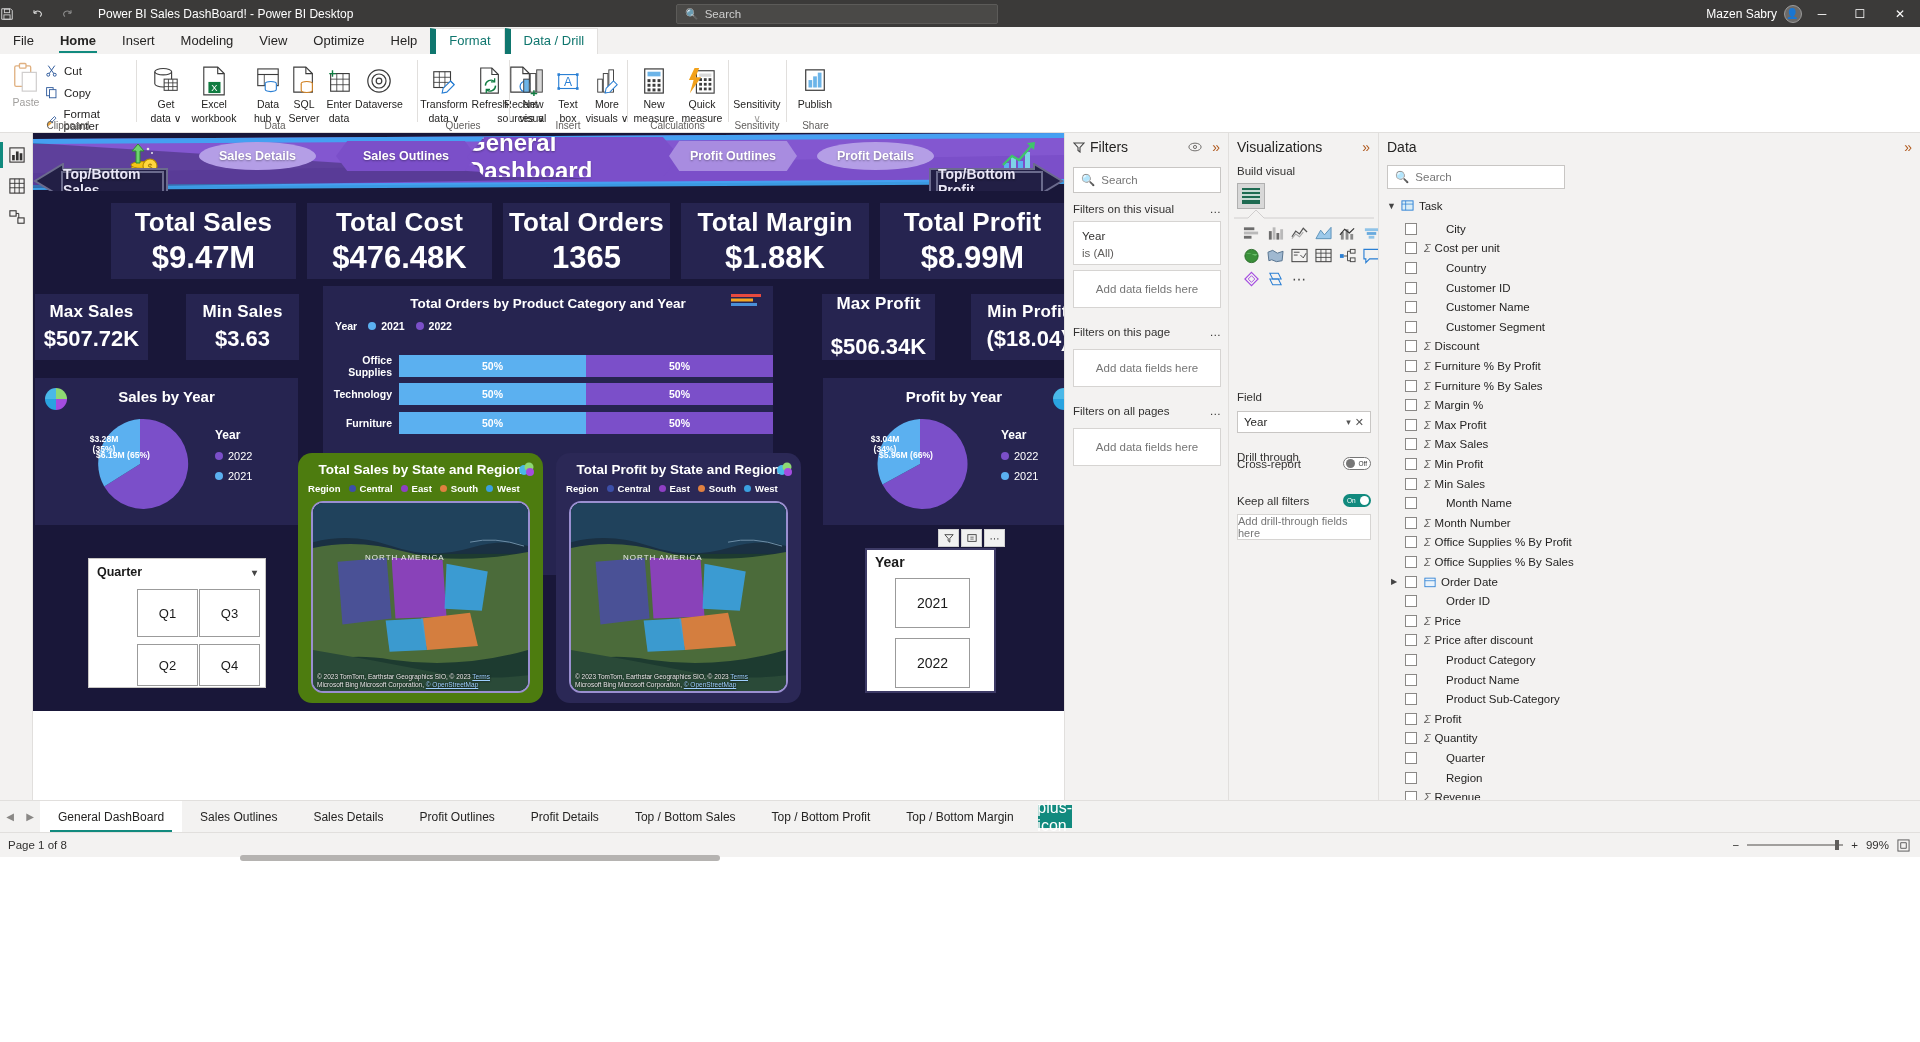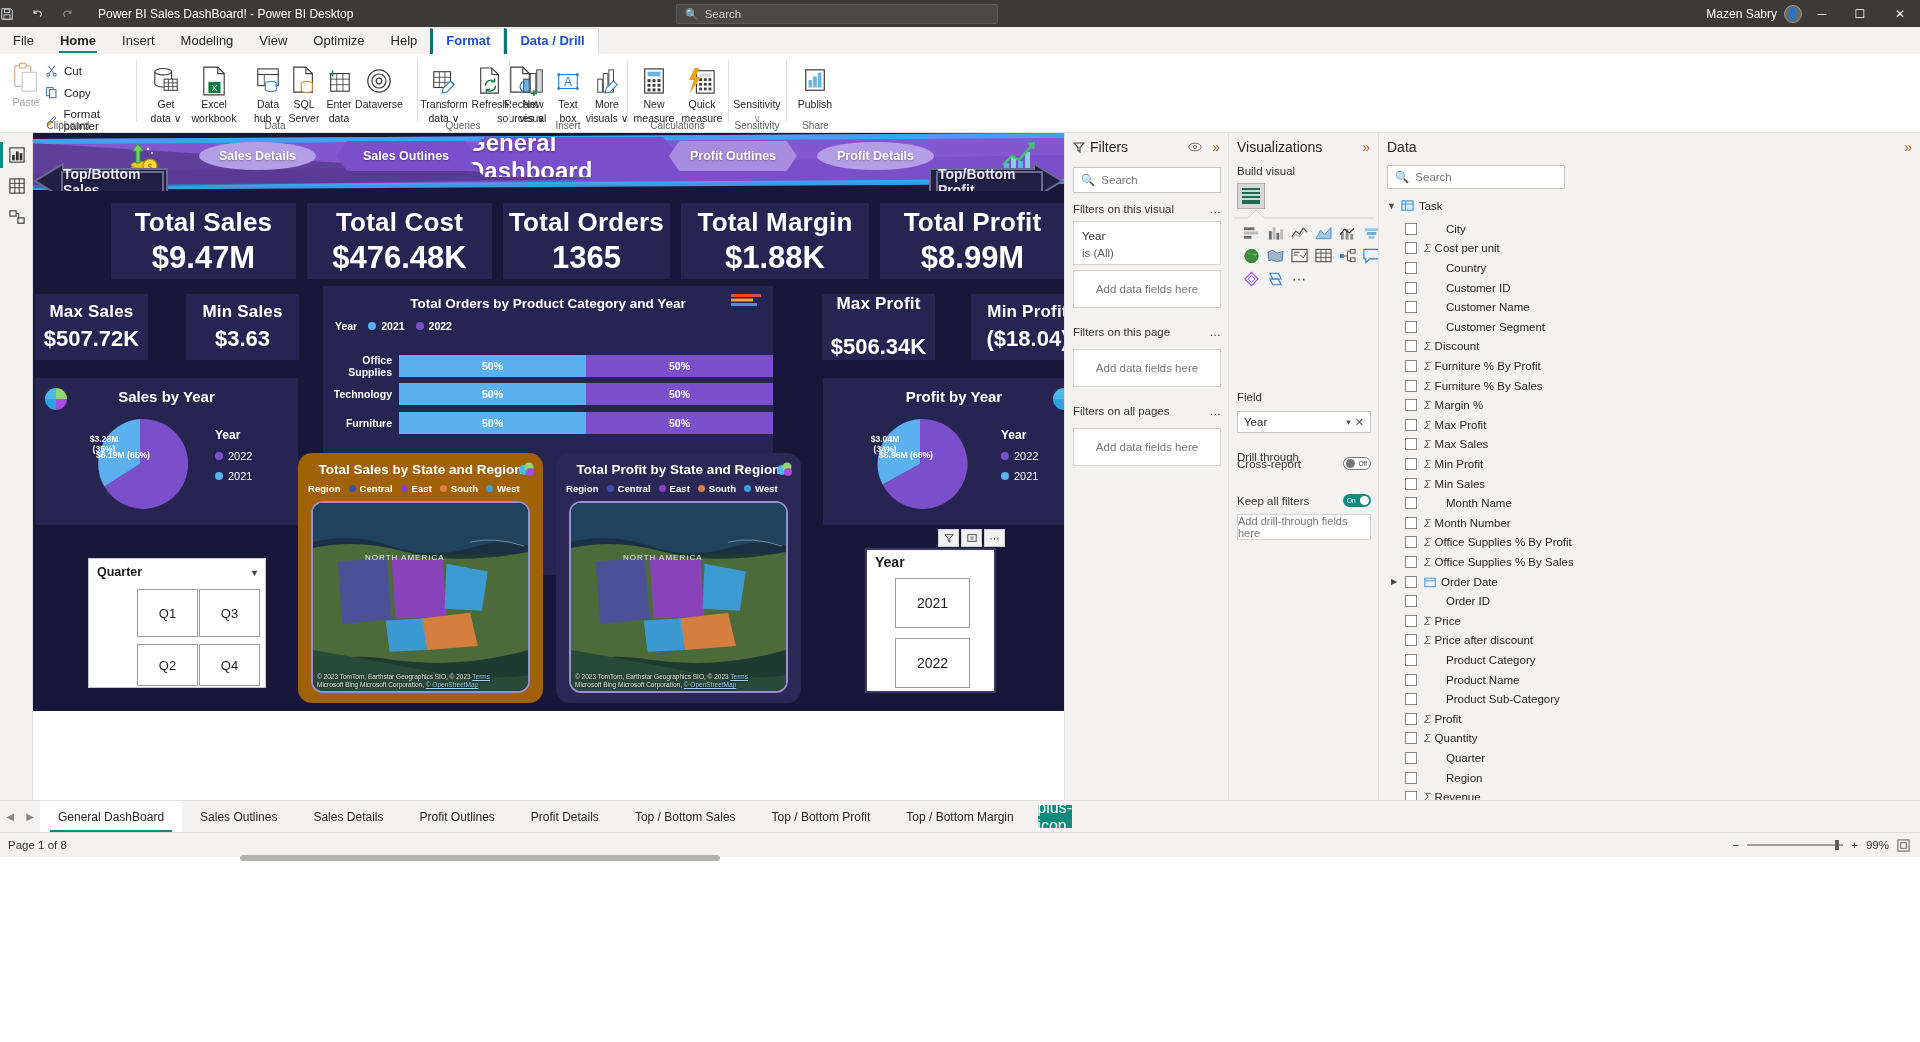--- a/index.html
+++ b/index.html
@@ -49,23 +49,23 @@
   }
   .menuitem {
     padding: 3px 13px 6px 13px; position: relative; white-space: nowrap;
   }
   .menuitem.active { font-weight: bold; }
   .menuitem.active::after {
     content: ""; position: absolute; left: 12px; right: 12px; bottom: 1px;
     height: 2.5px; background: #118a7e;
   }
   .menuitem.ctx {
-    background: #ffffff; font-weight: bold; color: #1d4ed8; height: 26px;
+    background: #ffffff; font-weight: normal; color: #0f766e; height: 26px;
     display: flex; align-items: center; border-top: 1px solid #e1dfdd;
-    border-left: 3px solid #0f766e; border-right: 1px solid #e1dfdd;
+    border-left: 6px solid #0f766e; border-right: 1px solid #e1dfdd;
   }
 
   
   .ribbon {
     position: absolute; left: 0; top: 54px; width: 1920px; height: 79px;
     background: #ffffff; border-bottom: 1px solid #e1dfdd;
   }
   .rgroup { position: absolute; top: 0; height: 79px; }
   .rgroup-label {
     position: absolute; bottom: 2px; width: 100%; text-align: center;
@@ -835,21 +835,21 @@
       <div class="slicer-hdr">
         <span>Quarter</span>
         <span style="font-size:10px;color:#444;">▾</span>
       </div>
       <div class="qcell" style="left:48px;top:30px;width:61px;height:48px;">Q1</div>
       <div class="qcell" style="left:110px;top:30px;width:61px;height:48px;">Q3</div>
       <div class="qcell" style="left:48px;top:85px;width:61px;height:42px;">Q2</div>
       <div class="qcell" style="left:110px;top:85px;width:61px;height:42px;">Q4</div>
     </div>
 
-    <div class="panel" style="left:265px;top:320px;width:245px;height:250px;background:#a16207;border-radius:14px;">
+    <div class="panel" style="left:265px;top:320px;width:245px;height:250px;background:#4d7c0f;border-radius:14px;">
       <div class="ptitle" style="top:9px;font-size:13.5px;">Total Sales by State and Region</div>
       <div style="position:absolute;right:6px;top:6px;">
         <svg width="20" height="20" viewBox="0 0 20 20">
             <circle cx="7" cy="11" r="5" fill="#4ab8e8"></circle>
             <circle cx="12" cy="8" r="4.5" fill="#8ed973"></circle>
             <circle cx="13" cy="13" r="4" fill="#a44ce0"></circle>
           </svg>
       </div>
       <div class="legend-row" style="left:10px;top:30px;font-size:9.6px;gap:4px;">
         <span>Region</span>

